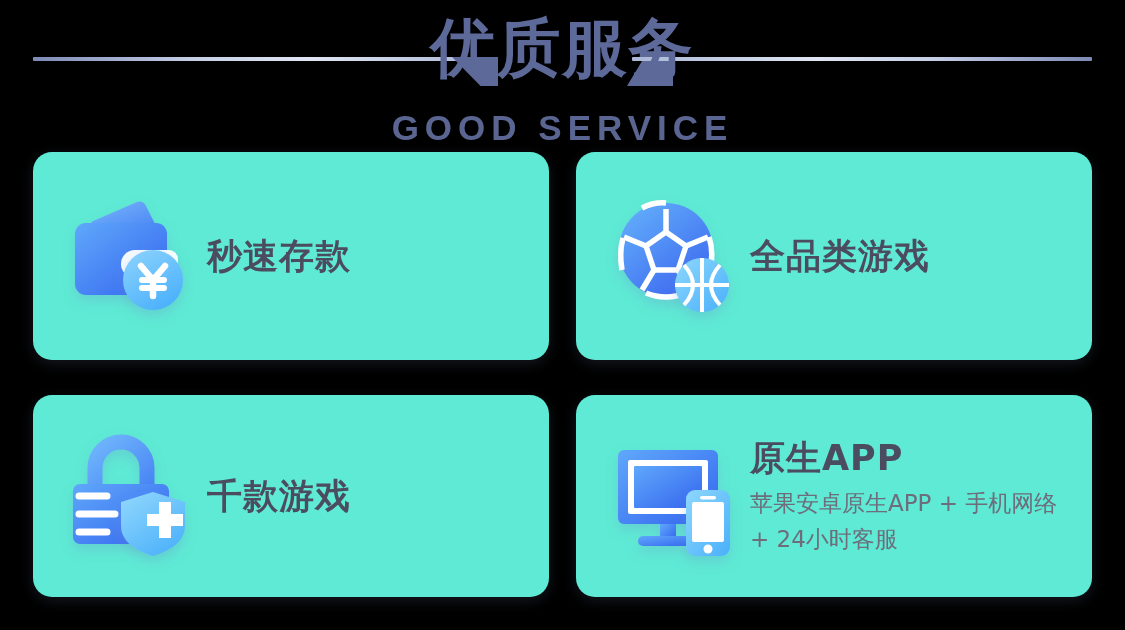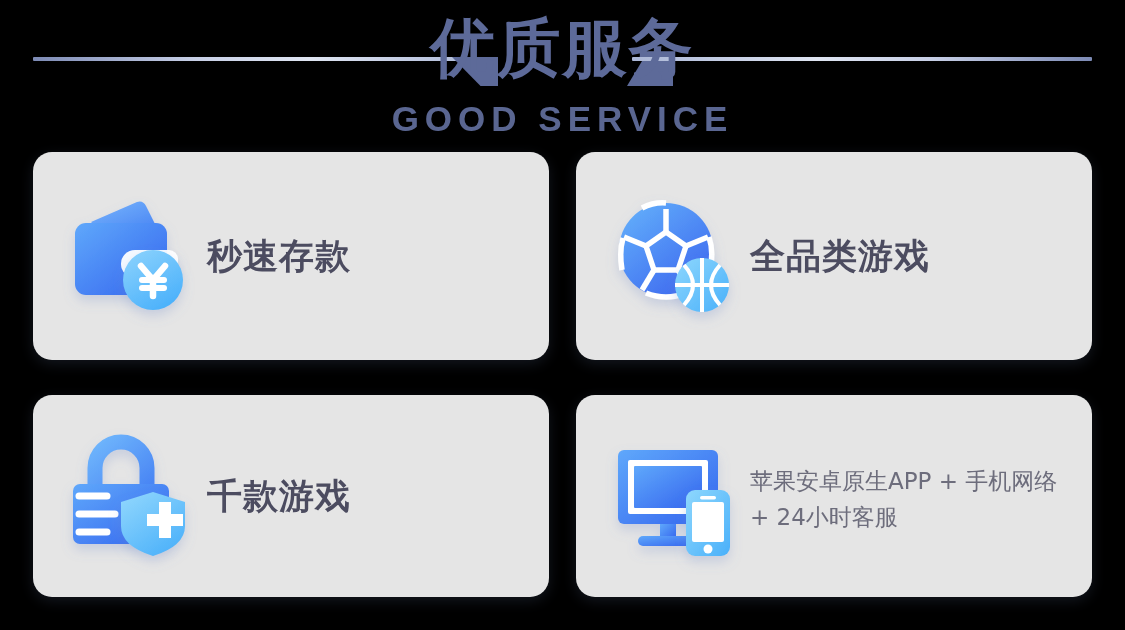--- a/index.html
+++ b/index.html
@@ -40,38 +40,38 @@
 
   .cn-title{
     position:absolute; left:0; top:8px; width:1125px;
     text-align:center;
     font-size:64px; line-height:80px;
     font-weight:700; color:#5d6a99;
     letter-spacing:2px;
     font-family:"DejaVu Sans","Liberation Sans",sans-serif;
   }
   .en-title{
-    position:absolute; left:0; top:99px; width:1125px;
+    position:absolute; left:0; top:108px; width:1125px;
     text-align:center;
     font-size:35px; line-height:40px;
     font-weight:700; color:#5a6691;
     letter-spacing:6px;
   }
 
   
   .grid{
     position:absolute; left:33px; top:152px;
     width:1059px; height:445px;
     display:grid;
     grid-template-columns:516px 516px;
     grid-template-rows:208px 202px;
     column-gap:27px; row-gap:35px;
   }
   .card{
-    background:#e5e5e5;
+    background:#5eead4;
     border-radius:19px;
     display:flex; align-items:center;
     padding-left:34px;
     box-shadow:0 4px 14px rgba(120,140,190,.16);
   }
   .card-icon{
     width:128px; height:128px;
     flex:0 0 128px;
     position:relative;
   }
@@ -260,17 +260,18 @@
         </g>
         <g filter="url(#sh4)">
           <rect x="76" y="58" width="44" height="66" rx="9" fill="url(#g-phn)"></rect>
           <rect x="82" y="70" width="32" height="40" rx="2" fill="#ffffff"></rect>
           <rect x="90" y="64" width="16" height="3.5" rx="1.75" fill="#ffffff"></rect>
           <circle cx="98" cy="117" r="4.5" fill="#ffffff"></circle>
         </g>
       </svg>
     </div>
     <div class="card-text">
+      <div class="card-title">原生APP</div>
       <div class="card-desc">苹果安卓原生APP + 手机网络 + 24小时客服</div>
     </div>
   </div>
 
 </div>
 
 </body></html>

